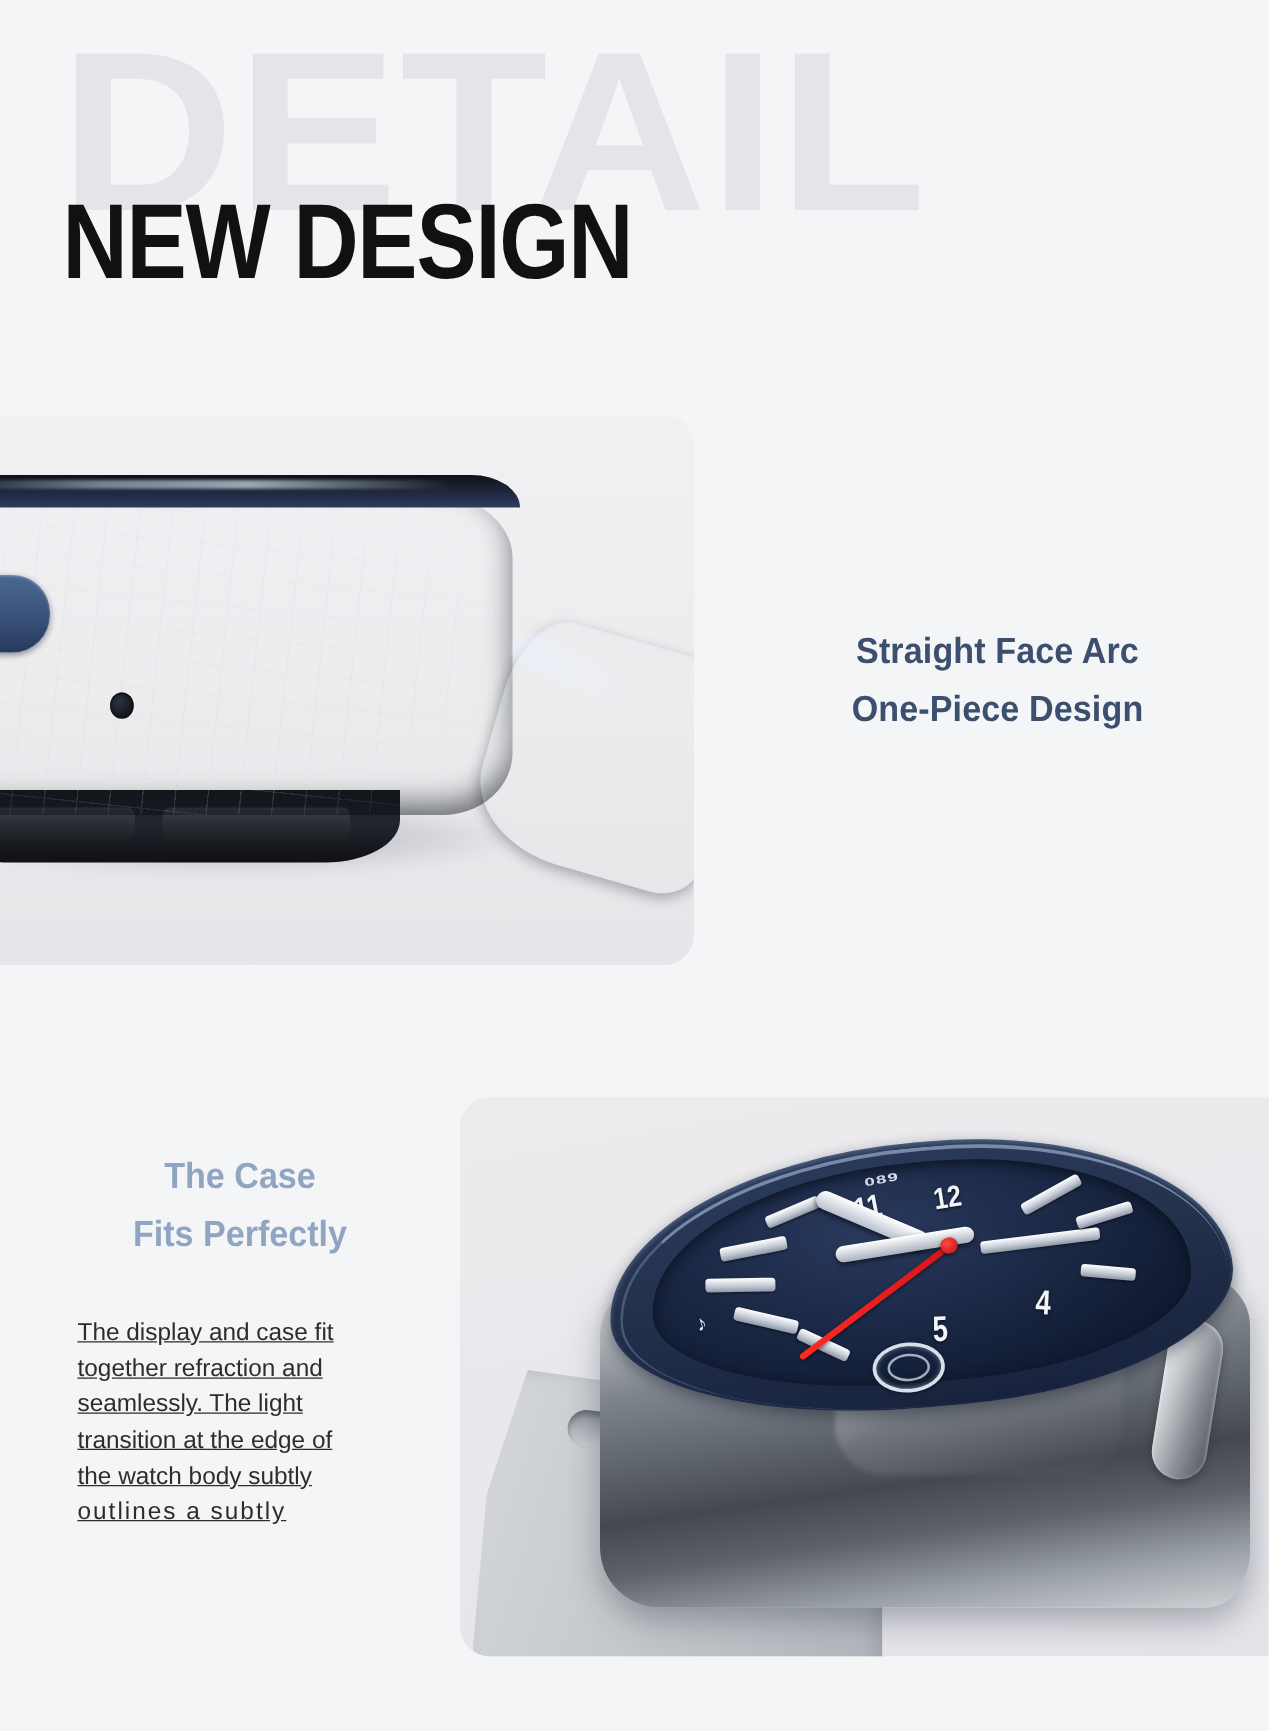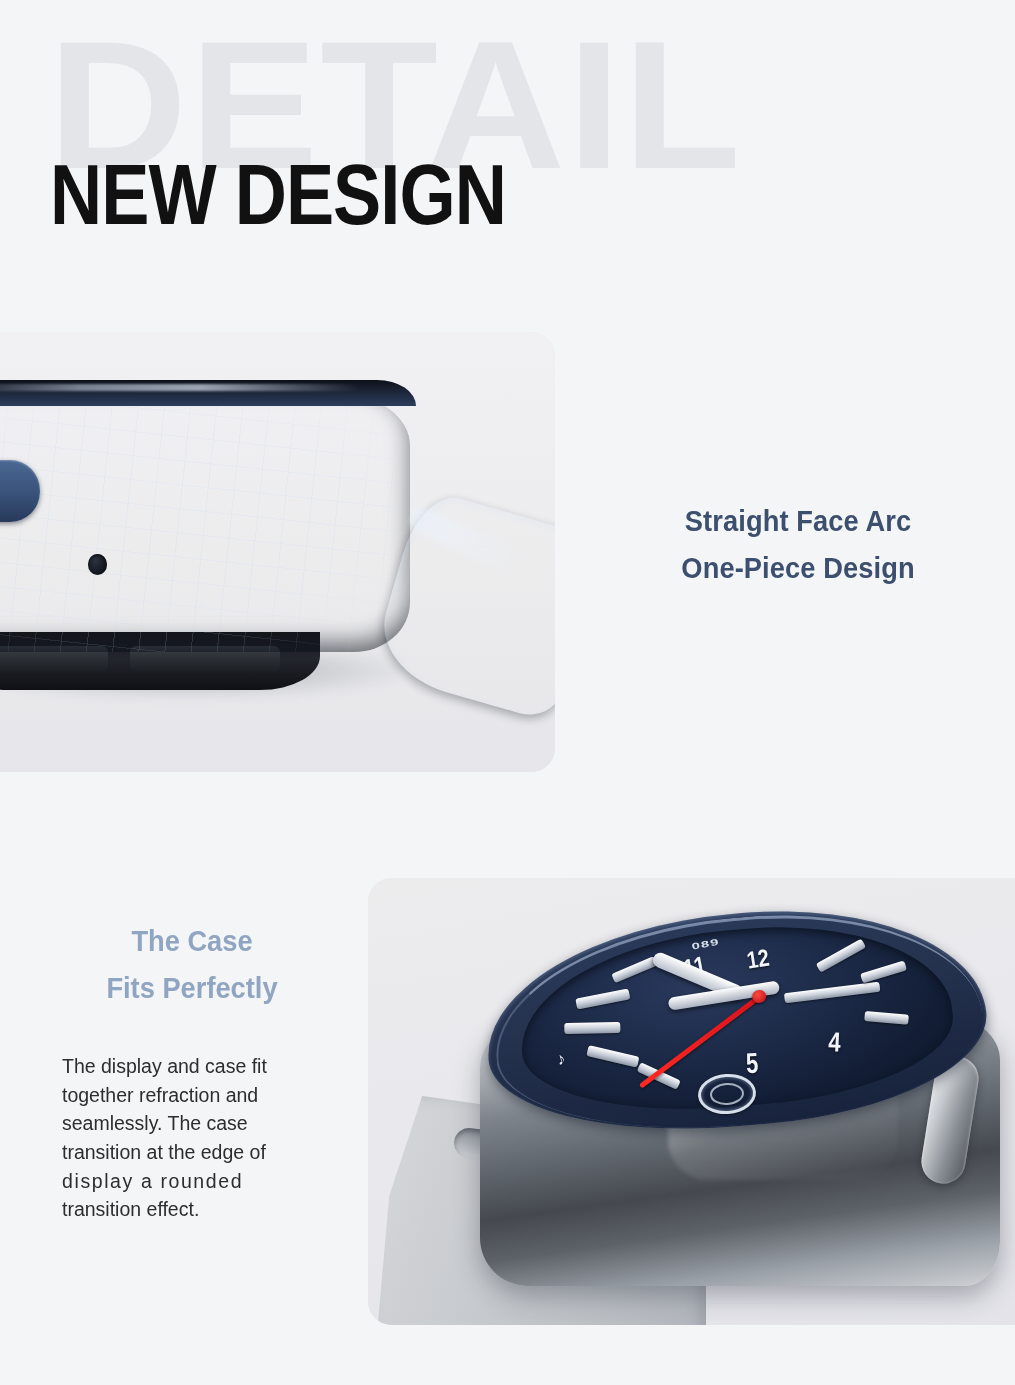--- a/index.html
+++ b/index.html
@@ -408,20 +408,21 @@
   #caption-bottom-body {
     position: absolute;
     left: 62px;
     top: 1052px;
     width: 262px;
     color: #2d2d2d;
     font-size: 19.5px;
     line-height: 1.47;
     text-align: justify;
     text-justify: inter-word;
+    text-decoration: underline;
   }
   #caption-bottom-body span { display: block; }
 </style>
 </head>
 <body>
 
 <div id="header-block">
   <div id="watermark-detail">DETAIL</div>
   <div id="headline-new-design">NEW DESIGN</div>
 </div>
@@ -489,17 +490,17 @@
 </div>
 
 <div id="caption-bottom-heading">
   <div>The Case</div>
   <div>Fits Perfectly</div>
 </div>
 
 <div id="caption-bottom-body">
   <span>The display and case fit</span>
   <span>together refraction and</span>
-  <span>seamlessly. The case</span>
+  <span>seamlessly. The light</span>
   <span>transition at the edge of</span>
-  <span style="letter-spacing:1.6px;">display a rounded</span>
-  <span>transition effect.</span>
+  <span>the watch body subtly</span>
+  <span style="letter-spacing:1.6px;">outlines a subtly</span>
 </div>
 
 </body></html>

